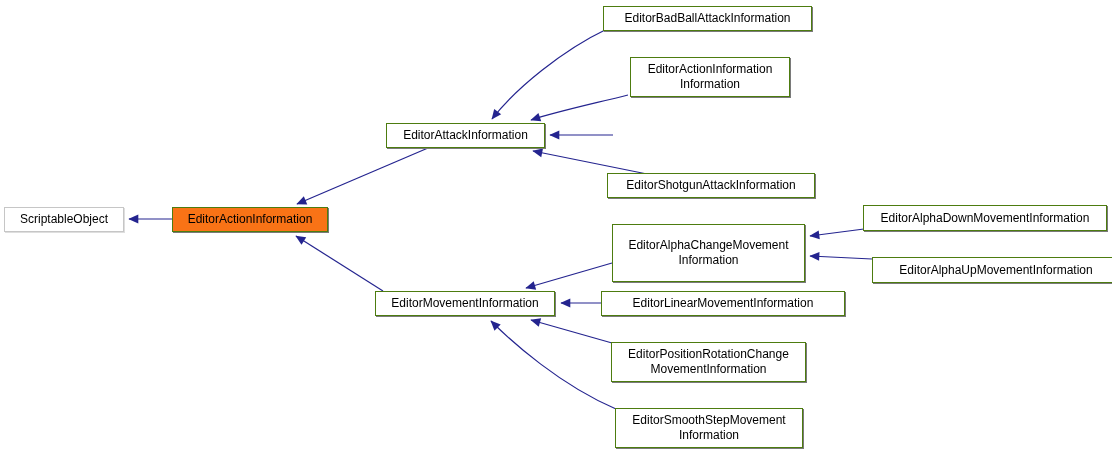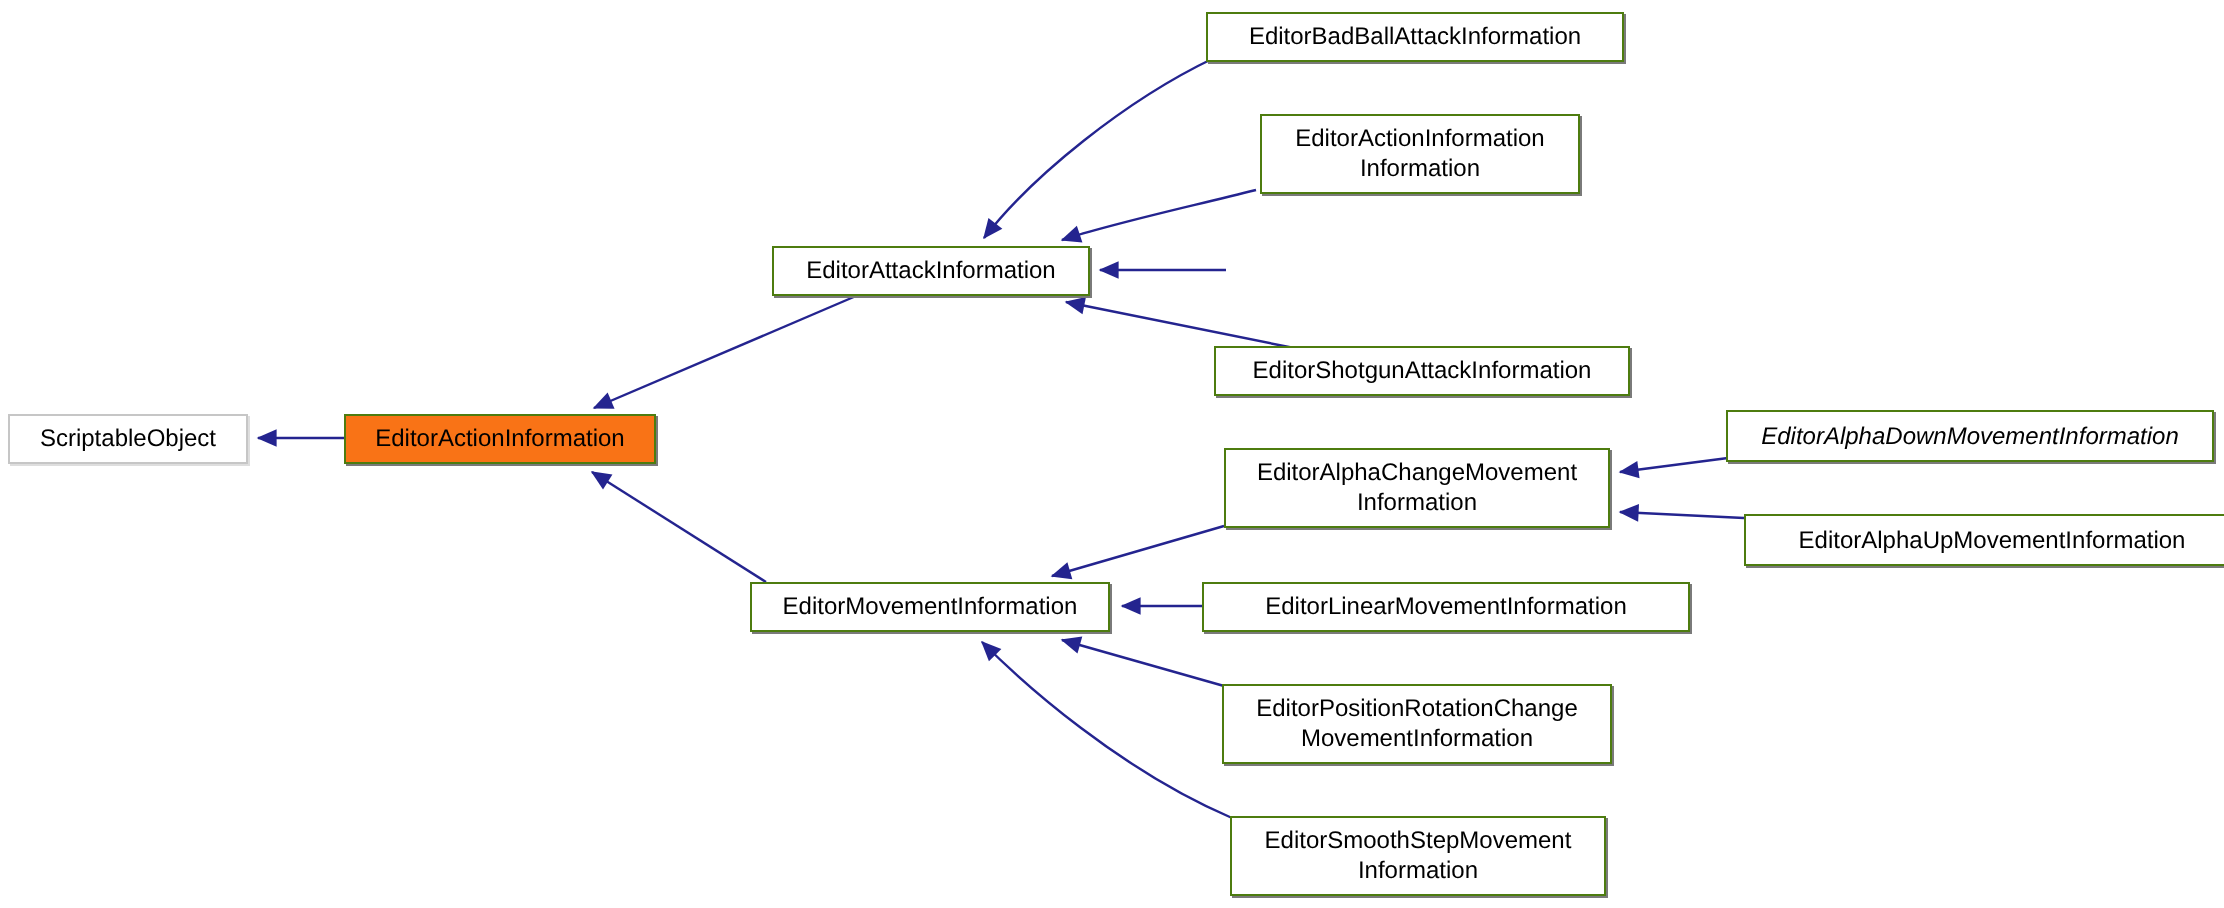--- a/index.html
+++ b/index.html
@@ -87,28 +87,28 @@
   <div class="node" style="left:603px; top:6px; width:209px; height:25px;">EditorBadBallAttackInformation</div>
 
   <div class="node" style="left:630px; top:57px; width:160px; height:40px;">EditorActionInformation
 Information</div>
 
 
   <div class="node" style="left:607px; top:173px; width:208px; height:25px;">EditorShotgunAttackInformation</div>
 
   <div class="node" style="left:375px; top:291px; width:180px; height:25px;">EditorMovementInformation</div>
 
-  <div class="node" style="left:612px; top:224px; width:193px; height:40px;">EditorAlphaChangeMovement
+  <div class="node" style="left:612px; top:224px; width:193px; height:58px;">EditorAlphaChangeMovement
 Information</div>
 
   <div class="node" style="left:601px; top:291px; width:244px; height:25px;">EditorLinearMovementInformation</div>
 
   <div class="node" style="left:611px; top:342px; width:195px; height:40px;">EditorPositionRotationChange
 MovementInformation</div>
 
   <div class="node" style="left:615px; top:408px; width:188px; height:40px;">EditorSmoothStepMovement
 Information</div>
 
-  <div class="node" style="left:863px; top:205px; width:244px; height:26px;font-style:italic;">EditorAlphaDownMovementInformation</div>
+  <div class="node" style="left:863px; top:205px; width:244px; height:26px;">EditorAlphaDownMovementInformation</div>
 
   <div class="node" style="left:872px; top:257px; width:248px; height:26px;">EditorAlphaUpMovementInformation</div>
 
 </div>
 
 </body></html>

